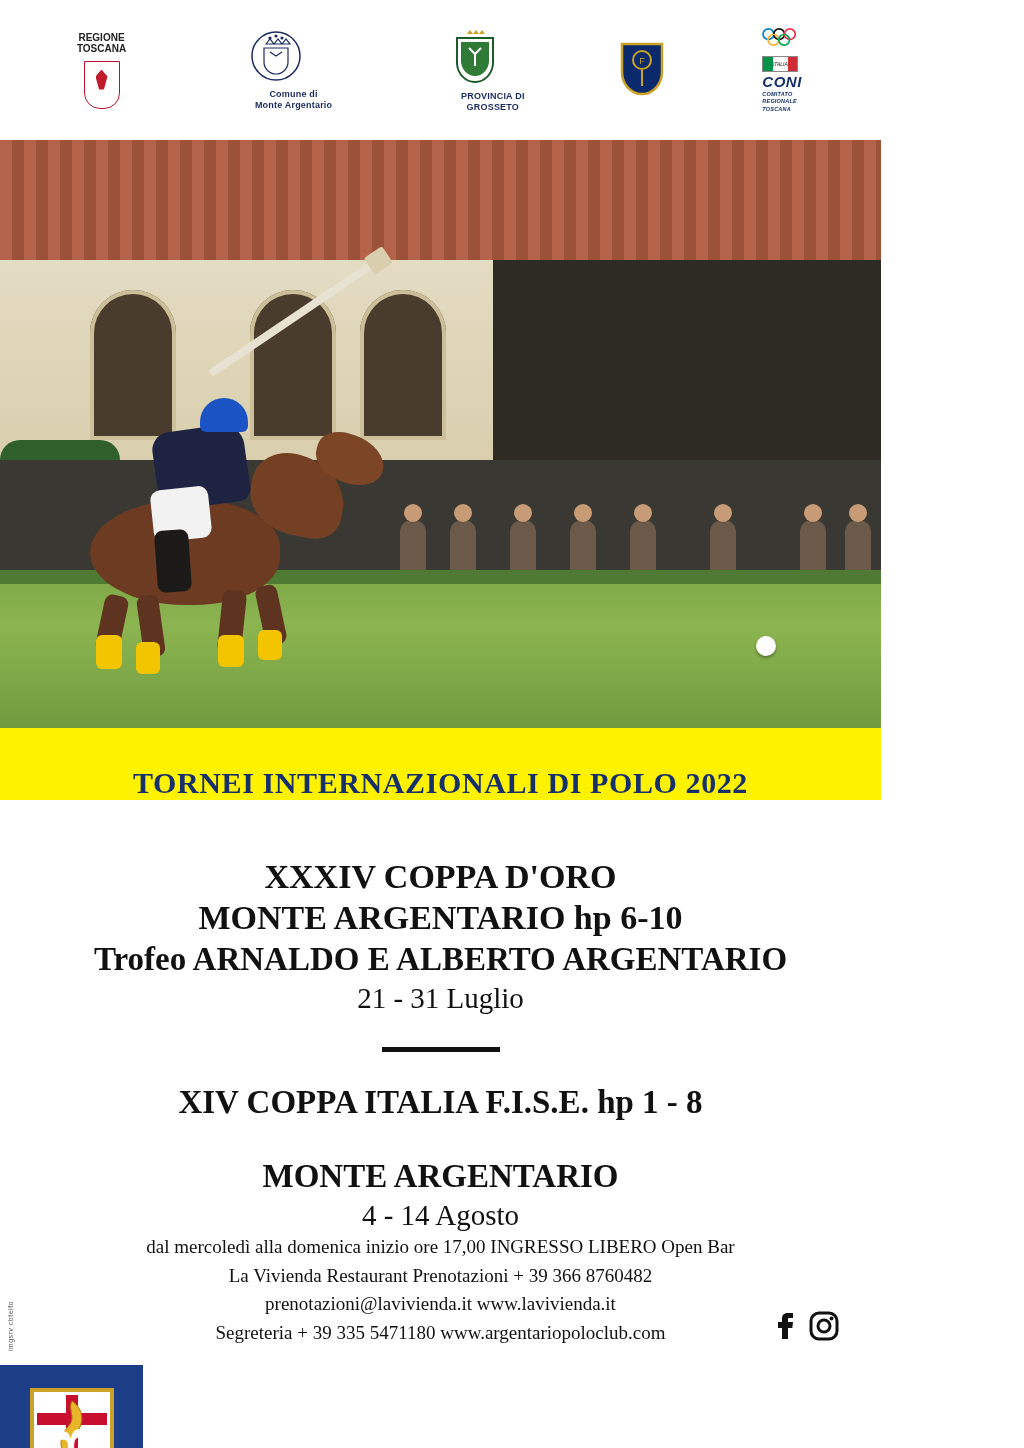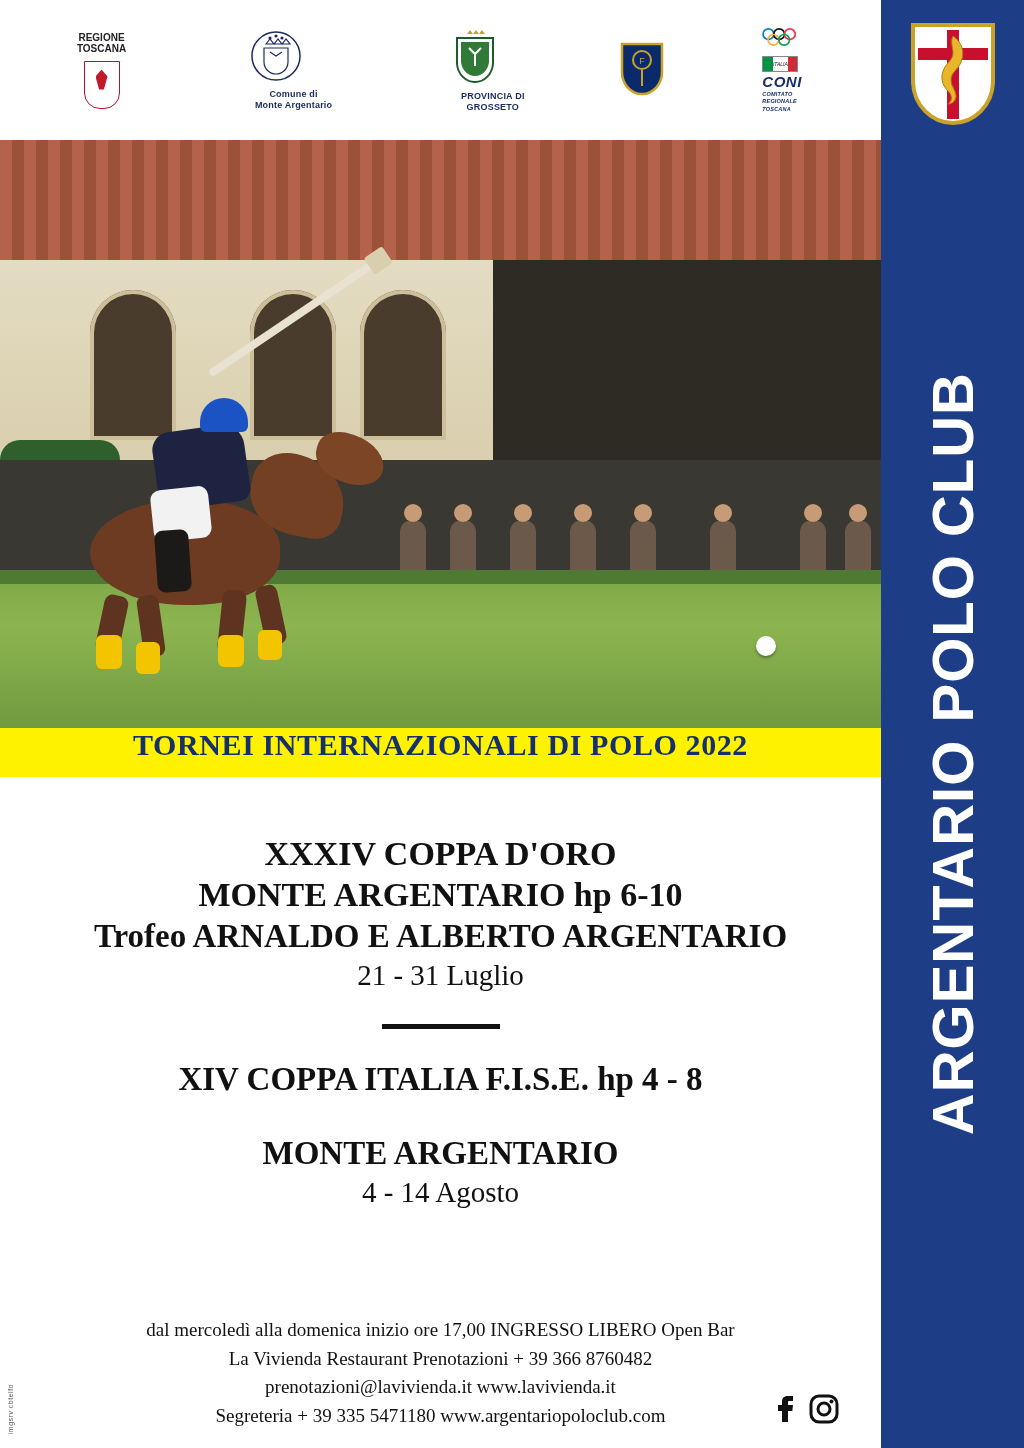--- a/index.html
+++ b/index.html
@@ -6,21 +6,21 @@
   body{
     width:1024px;height:1448px;
     background:#ffffff;
     font-family:"Liberation Serif", serif;
     overflow:hidden;
     position:relative;
   }
   .poster{
     position:absolute;inset:0;
     display:flex;
-    flex-direction:row;
+    flex-direction:column;
   }
   
   .left{
     width:881px;
     height:1448px;
     position:relative;
     background:#ffffff;
     display:flex;
     flex-direction:column;
   }
@@ -167,22 +167,22 @@
   .w3{left:158px;top:255px;width:26px;height:32px;}
   .w4{left:198px;top:250px;width:24px;height:30px;}
   .r-torso{position:absolute;left:95px;top:48px;width:92px;height:78px;background:#1d2340;border-radius:18px 22px 12px 12px;transform:rotate(-8deg);}
   .r-helmet{position:absolute;left:140px;top:18px;width:48px;height:34px;background:#1b53c4;border-radius:24px 24px 6px 6px;}
   .r-pants{position:absolute;left:92px;top:108px;width:58px;height:52px;background:#f2f2f2;border-radius:10px;transform:rotate(-6deg);}
   .r-boot{position:absolute;left:96px;top:150px;width:34px;height:62px;background:#1c1a18;border-radius:8px;transform:rotate(-4deg);}
   .mallet{position:absolute;left:150px;top:-10px;width:210px;height:8px;background:#e8e2d2;transform:rotate(-34deg);transform-origin:left center;border-radius:4px;}
   .mallet:after{content:"";position:absolute;right:-4px;top:-6px;width:22px;height:20px;background:#d9cfae;border-radius:3px;}
   
   .banner{
-    height:49px;background:#fff200;
-    display:flex;align-items:flex-start;justify-content:center;
+    height:72px;background:#fff200;
+    display:flex;align-items:flex-end;justify-content:center;
   }
   .banner h1{
     margin:0;
     font-family:"Liberation Serif", serif;
     font-weight:bold;
     font-size:30px;
     color:#16306b;
     letter-spacing:.6px;
   }
   
@@ -385,21 +385,21 @@
       <div>
         <div class="t-line t1">XXXIV COPPA D'ORO</div>
         <div class="t-line t2">MONTE ARGENTARIO hp 6-10</div>
         <div class="t-line t3">Trofeo ARNALDO E ALBERTO ARGENTARIO</div>
         <div class="t-line t-date">21 - 31 Luglio</div>
       </div>
 
       <div class="rule"></div>
 
       <div>
-        <div class="t-line t4">XIV COPPA ITALIA F.I.S.E. hp 4 - 8</div>
+        <div class="t-line t4">XIV COPPA ITALIA F.I.S.E. hp 1 - 8</div>
       </div>
 
       <div class="gap"></div>
 
       <div>
         <div class="t-line t6">MONTE ARGENTARIO</div>
         <div class="t-line t-date">4 - 14 Agosto</div>
       </div>
 
     </div>

